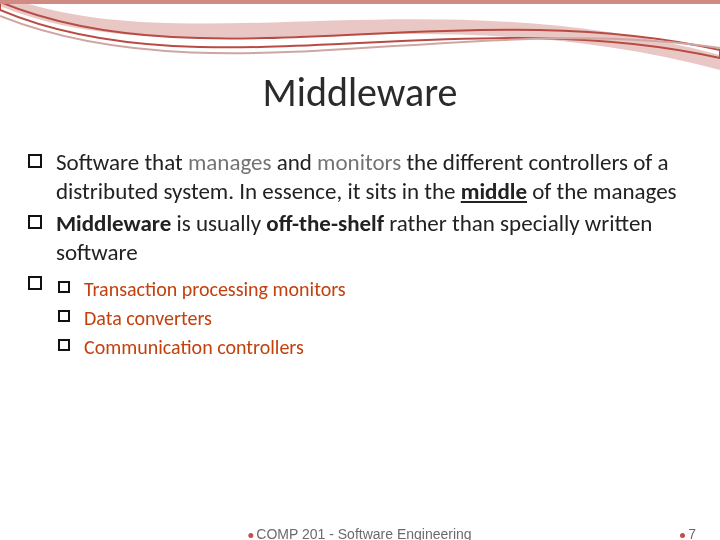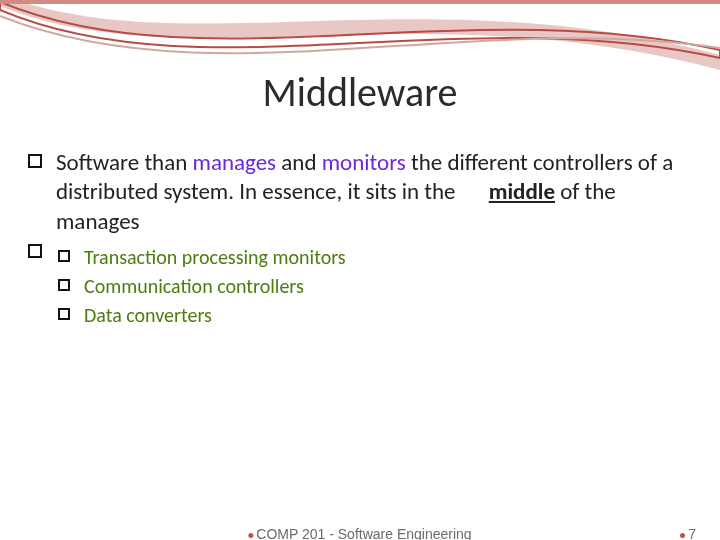--- a/index.html
+++ b/index.html
@@ -35,44 +35,44 @@
     font-size: 23px;
     line-height: 1.28;
     color: #222;
     margin-bottom: 2px;
     position: relative;
     padding-left: 28px;
   }
   .item-l2 {
     font-size: 20px;
     line-height: 1.35;
-    color: #4d7c0f;
+    color: #c2410c;
     margin-bottom: 2px;
     position: relative;
     padding-left: 56px;
   }
   .sub-block { margin-top: 8px; }
   .bullet-square {
     position: absolute;
     left: 0;
     top: 0.25em;
     width: 14px;
     height: 14px;
     border: 2px solid #111;
     background: #fff;
   }
   .item-l2 .bullet-square {
     left: 30px;
     width: 12px;
     height: 12px;
     top: 0.28em;
   }
-  .hl-green { color: #6d28d9; }
+  .hl-green { color: #737373; }
   .bold { font-weight: 700; }
-  .under { text-decoration: underline; margin-left: 28px; }
+  .under { text-decoration: underline; }
   .footer {
     position: absolute;
     bottom: 14px;
     left: 0;
     width: 720px;
     font-size: 14px;
     color: #6b6b6b;
     font-family: Arial, sans-serif;
   }
   .footer-center {
@@ -100,25 +100,26 @@
 <svg class="swoosh" viewBox="0 0 720 120" preserveAspectRatio="none">
   <path d="M0,6 C180,80 420,-10 720,70 L720,55 C420,-25 180,65 0,-6 Z" fill="#d9a29c" opacity="0.6"></path>
   <path d="M0,10 C200,95 460,0 720,58 L720,50 C460,-8 200,85 0,2 Z" fill="none" stroke="#b84b44" stroke-width="2"></path>
   <path d="M0,16 C210,100 470,10 720,48" fill="none" stroke="#cfa6a1" stroke-width="2"></path>
   <path d="M0,0 L720,0 L720,4 L0,4 Z" fill="#d08b84"></path>
 </svg>
 
 <h1 class="title">Middleware</h1>
 
 <div class="content" id="bullet-host">
-    <div class="item-l1"><span class="bullet-square"></span><span>Software than </span><span class="hl-green">manages</span><span> and </span><span class="hl-green">monitors</span><span> the different controllers of a distributed system. In essence, it sits in the </span><span class="bold under">middle</span><span> of the manages</span></div>
+    <div class="item-l1"><span class="bullet-square"></span><span>Software that </span><span class="hl-green">manages</span><span> and </span><span class="hl-green">monitors</span><span> the different controllers of a distributed system. In essence, it sits in the </span><span class="bold under">middle</span><span> of the manages</span></div>
+    <div class="item-l1"><span class="bullet-square"></span><span class="bold">Middleware</span><span> is usually </span><span class="bold">off-the-shelf</span><span> rather than specially written software</span></div>
     <div class="item-l1"><span class="bullet-square"></span></div>
     <div class="item-l2 sub-block"><span class="bullet-square"></span><span>Transaction processing monitors</span></div>
+    <div class="item-l2"><span class="bullet-square"></span><span>Data converters</span></div>
     <div class="item-l2"><span class="bullet-square"></span><span>Communication controllers</span></div>
-    <div class="item-l2"><span class="bullet-square"></span><span>Data converters</span></div>
   </div>
 
 <div class="footer">
   <span class="footer-center">
     <span class="dot"></span><span>COMP 201 - Software Engineering</span>
   </span>
   <span class="footer-right">
     <span class="dot"></span><span>7</span>
   </span>
 </div>

